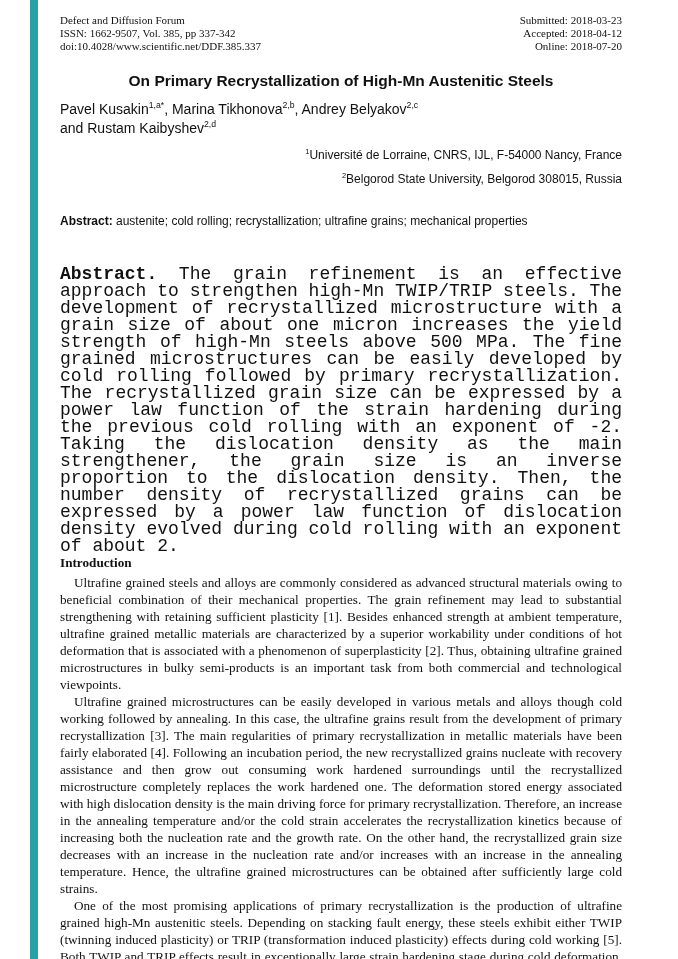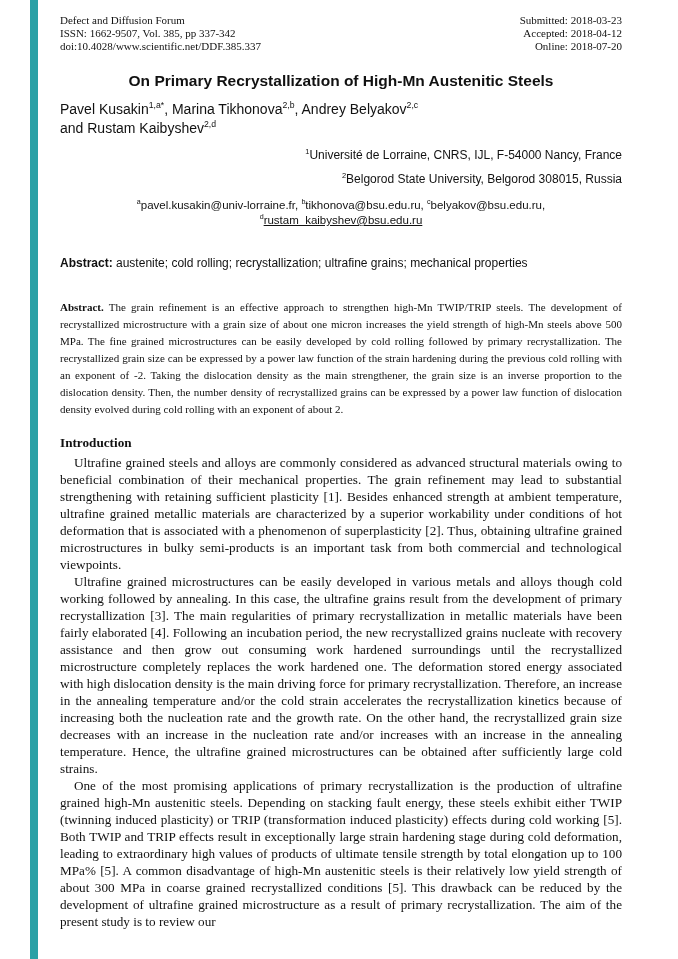--- a/index.html
+++ b/index.html
@@ -47,26 +47,26 @@
     font-size: 11.5px; line-height: 15px;
   }
   .email-link { text-decoration: underline; }
   .keywords {
     margin-top: 28px;
     font-family: "Liberation Sans", sans-serif;
     font-size: 12px; line-height: 15px;
   }
   .keywords .kw-label { font-weight: bold; }
   .abstract {
-    margin-top: 28px; text-align: justify;
-    font-size: 11px; line-height: 17px;
+    margin-top: 37px; text-align: justify;
+    font-size: 18px; line-height: 17px; font-family: Liberation Mono, monospace;
   }
   .abstract .abs-label { font-weight: bold; }
   .section-heading {
-    margin-top: 17px; margin-bottom: 3px;
+    margin-bottom: 3px;
     font-size: 13.2px; font-weight: bold;
   }
   .body-para {
     text-align: justify; text-indent: 14px;
     font-size: 13.2px; line-height: 17px;
   }
 </style>
 </head>
 <body>
 
@@ -91,22 +91,20 @@
 
   <div class="authors">
     <div><span>Pavel Kusakin</span><sup>1,a*</sup><span>, Marina Tikhonova</span><sup>2,b</sup><span>, Andrey Belyakov</span><sup>2,c</sup></div>
     <div><span>and Rustam Kaibyshev</span><sup>2,d</sup></div>
   </div>
 
   <div class="affiliation"><sup>1</sup><span>Université de Lorraine, CNRS, IJL, F-54000 Nancy, France</span></div>
   <div class="affiliation"><sup>2</sup><span>Belgorod State University, Belgorod 308015, Russia</span></div>
 
   <div class="emails">
-    <div><sup>a</sup><span>pavel.kusakin@univ-lorraine.fr, </span><sup>b</sup><span>tikhonova@bsu.edu.ru, </span><sup>c</sup><span>belyakov@bsu.edu.ru,</span></div>
-    <div><sup>d</sup><span class="email-link">rustam_kaibyshev@bsu.edu.ru</span></div>
   </div>
 
   <div class="keywords">
     <span class="kw-label">Abstract:</span><span> austenite; cold rolling; recrystallization; ultrafine grains; mechanical properties</span>
   </div>
 
   <p class="abstract">
     <span class="abs-label">Abstract.</span><span> The grain refinement is an effective approach to strengthen high-Mn TWIP/TRIP steels. The development of recrystallized microstructure with a grain size of about one micron increases the yield strength of high-Mn steels above 500 MPa. The fine grained microstructures can be easily developed by cold rolling followed by primary recrystallization. The recrystallized grain size can be expressed by a power law function of the strain hardening during the previous cold rolling with an exponent of -2. Taking the dislocation density as the main strengthener, the grain size is an inverse proportion to the dislocation density. Then, the number density of recrystallized grains can be expressed by a power law function of dislocation density evolved during cold rolling with an exponent of about 2.</span>
   </p>
 

